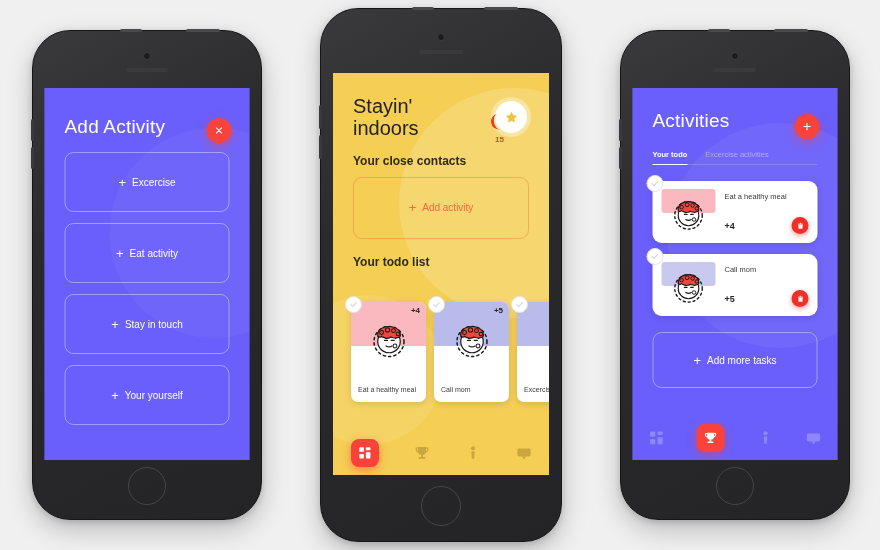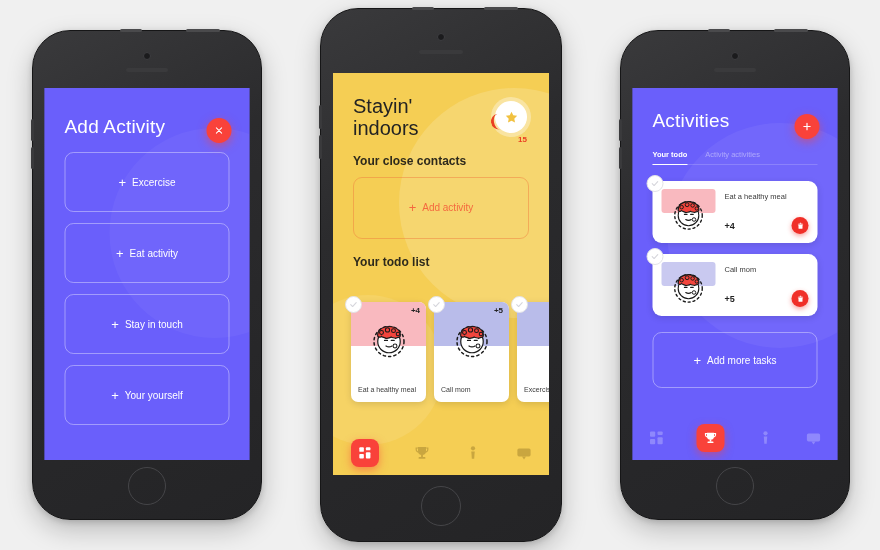--- a/index.html
+++ b/index.html
@@ -107,21 +107,21 @@
     display: flex; align-items: center; justify-content: center;
     box-shadow: 0 3px 9px rgba(249,66,58,.5); }
   .nav .active svg { width: 14px; height: 14px; }
 
   
   .badge { position: absolute; z-index: 4; }
   .badge .ring { width: 32px; height: 32px; border-radius: 50%; background: #fff;
     display: flex; align-items: center; justify-content: center;
     box-shadow: 0 0 0 4px rgba(255,255,255,.35); }
   .badge .ring svg { width: 15px; height: 15px; }
-  .badge .num { text-align: right; font-size: 8px; font-weight: bold;
+  .badge .num { text-align: left; font-size: 8px; font-weight: bold;
     color: #ea3f22; margin-top: 2px; }
   .badge .arc { position: absolute; left: -4px; top: 13px; width: 11px; height: 16px;
     border-left: 3px solid #ea3f22; border-radius: 8px 0 0 8px;
     transform: rotate(-10deg); }
 </style>
 </head>
 <body>
 
 <div class="stage">
 
@@ -333,21 +333,21 @@
         </div>
 
         <div class="round-btn" style="right:18px;top:26px;width:25px;height:25px">
           <svg viewBox="0 0 14 14" width="11" height="11">
             <path d="M7 3v8M3 7h8" stroke="#fff" stroke-width="1.5" stroke-linecap="round" fill="none"></path>
           </svg>
         </div>
 
         <div class="tabs" style="margin:18px 20px 0;gap:18px">
           <div class="tab active">Your todo</div>
-          <div class="tab inactive">Activity activities</div>
+          <div class="tab inactive">Excercise activities</div>
           <div class="tabrule"></div>
         </div>
 
         <div style="padding:16px 20px 0;display:flex;flex-direction:column;gap:11px">
 
           <div class="lrow">
             <div class="check">
               <svg viewBox="0 0 12 12">
                 <path d="M2.3 6.2 L4.8 8.7 L9.6 3.6" stroke="#d6d6dc" stroke-width="1.5" fill="none" stroke-linecap="round" stroke-linejoin="round"></path>
               </svg>

